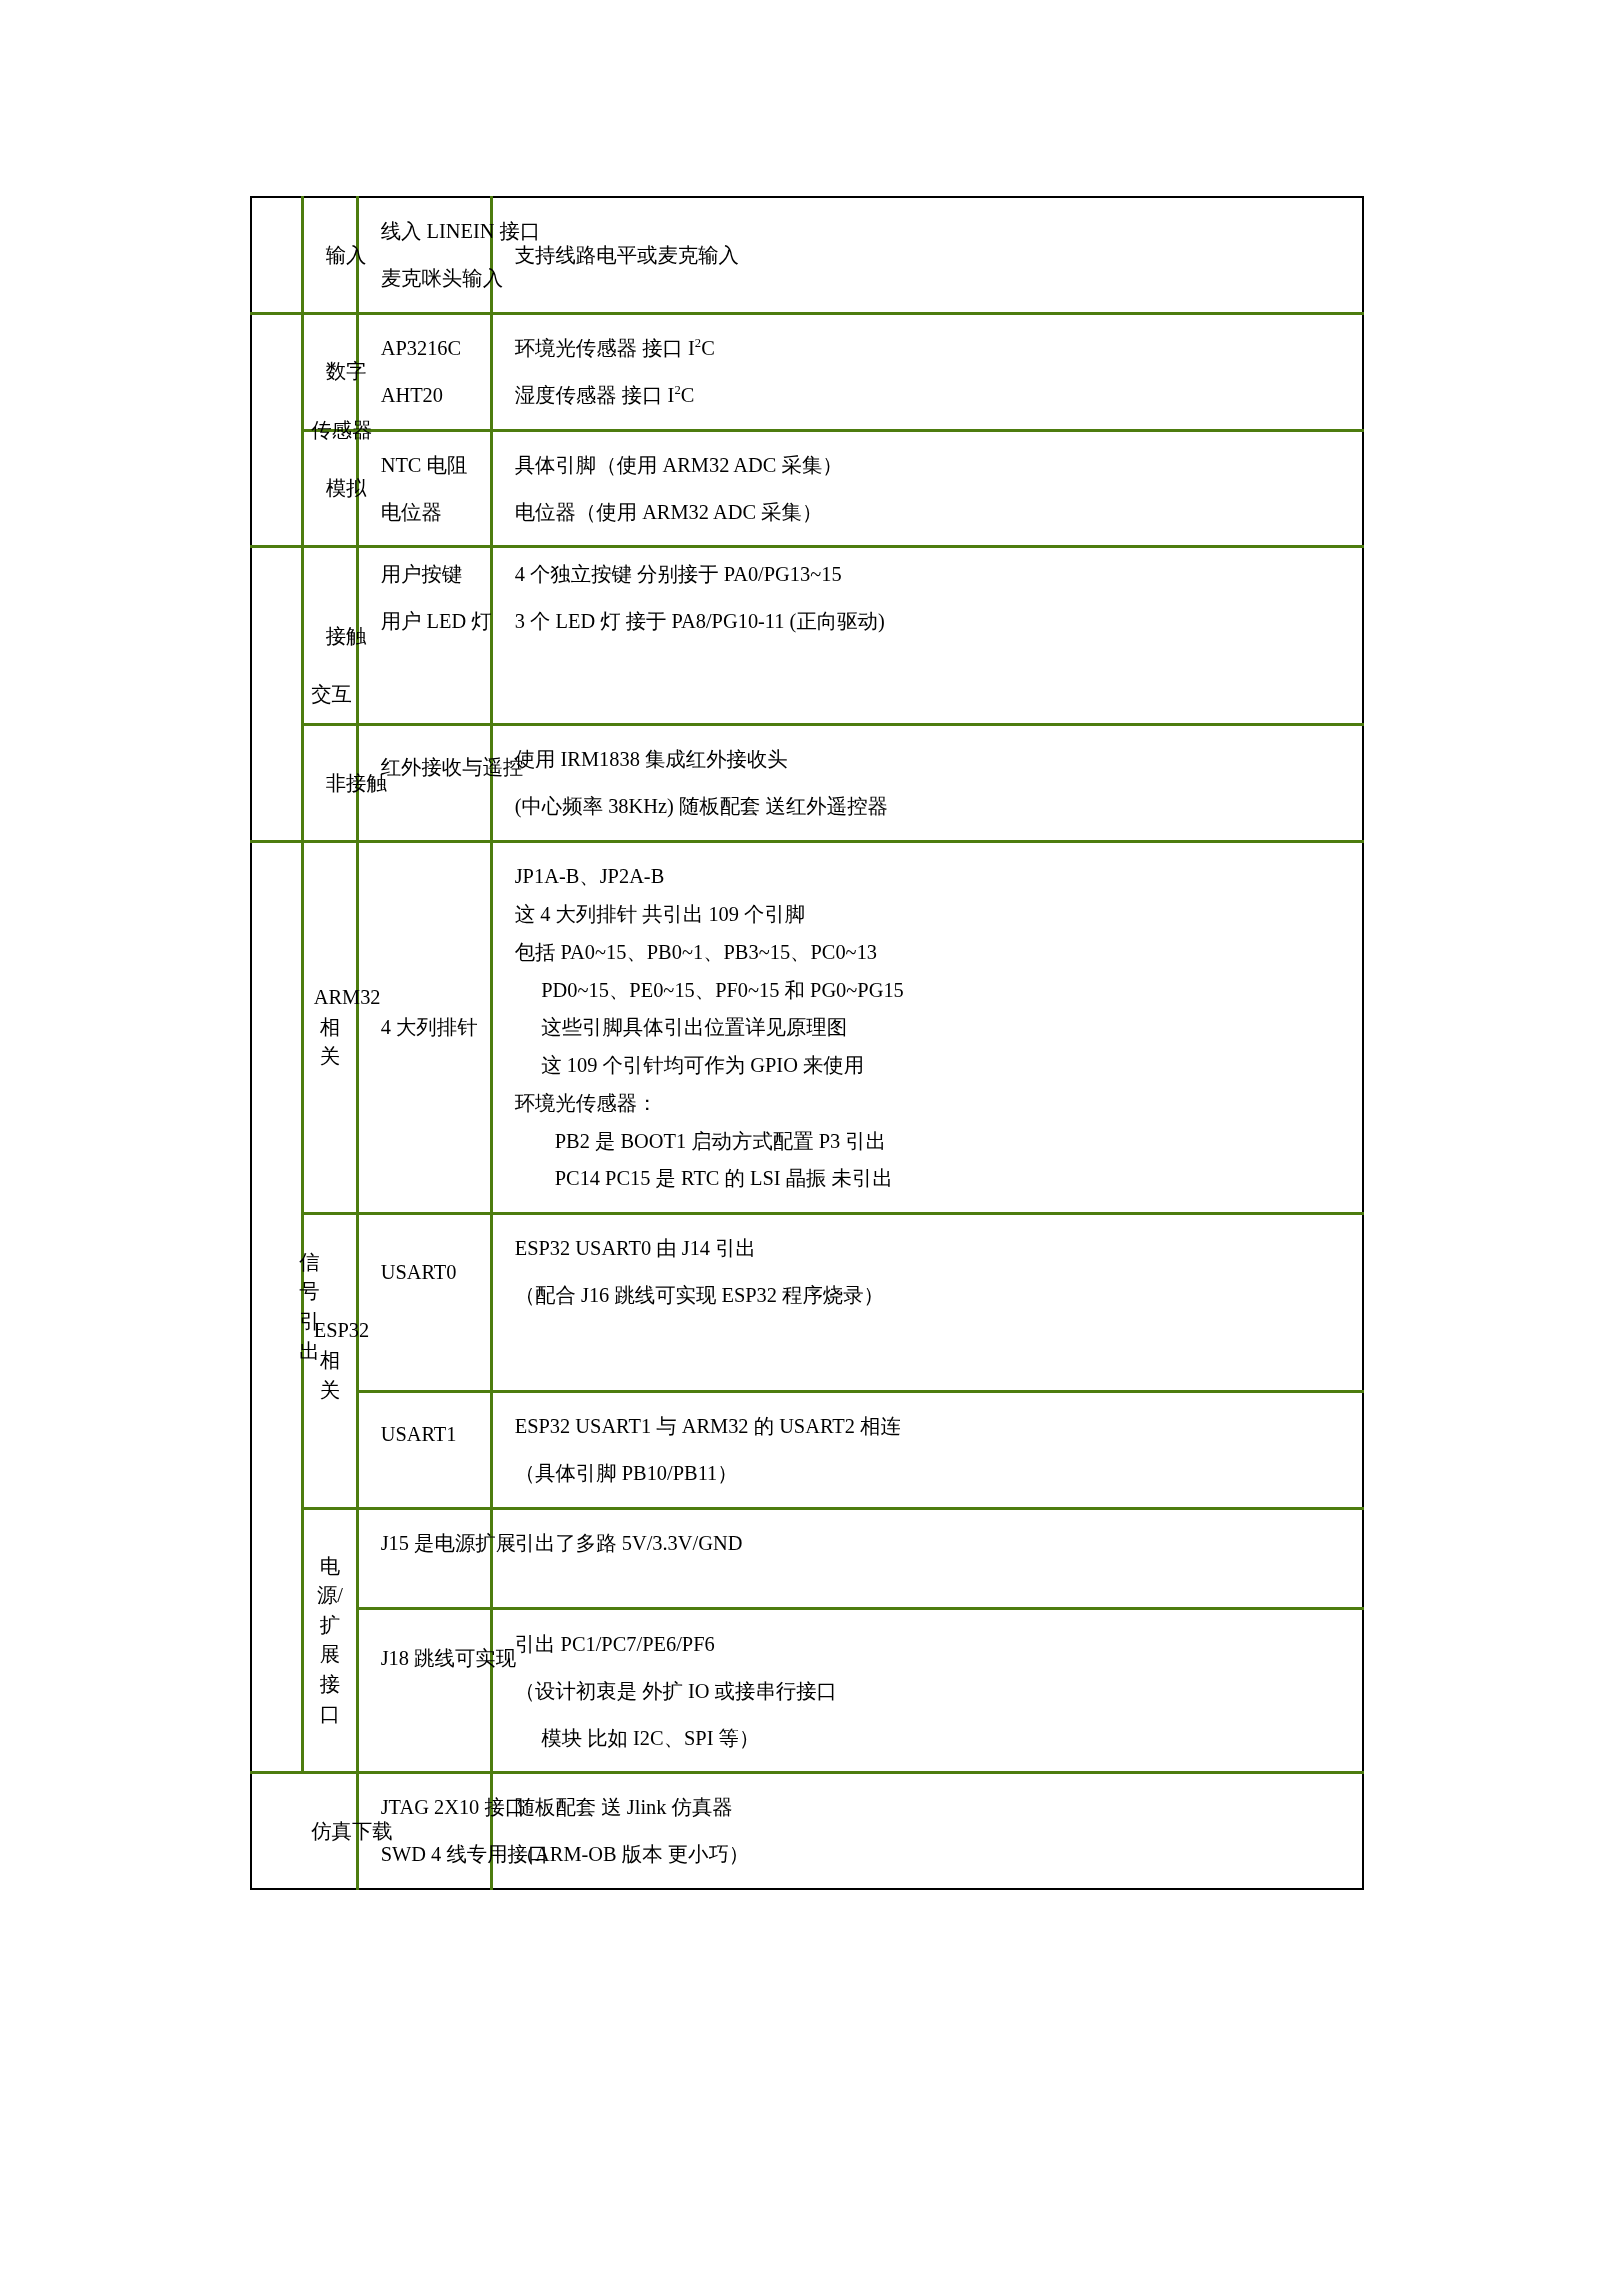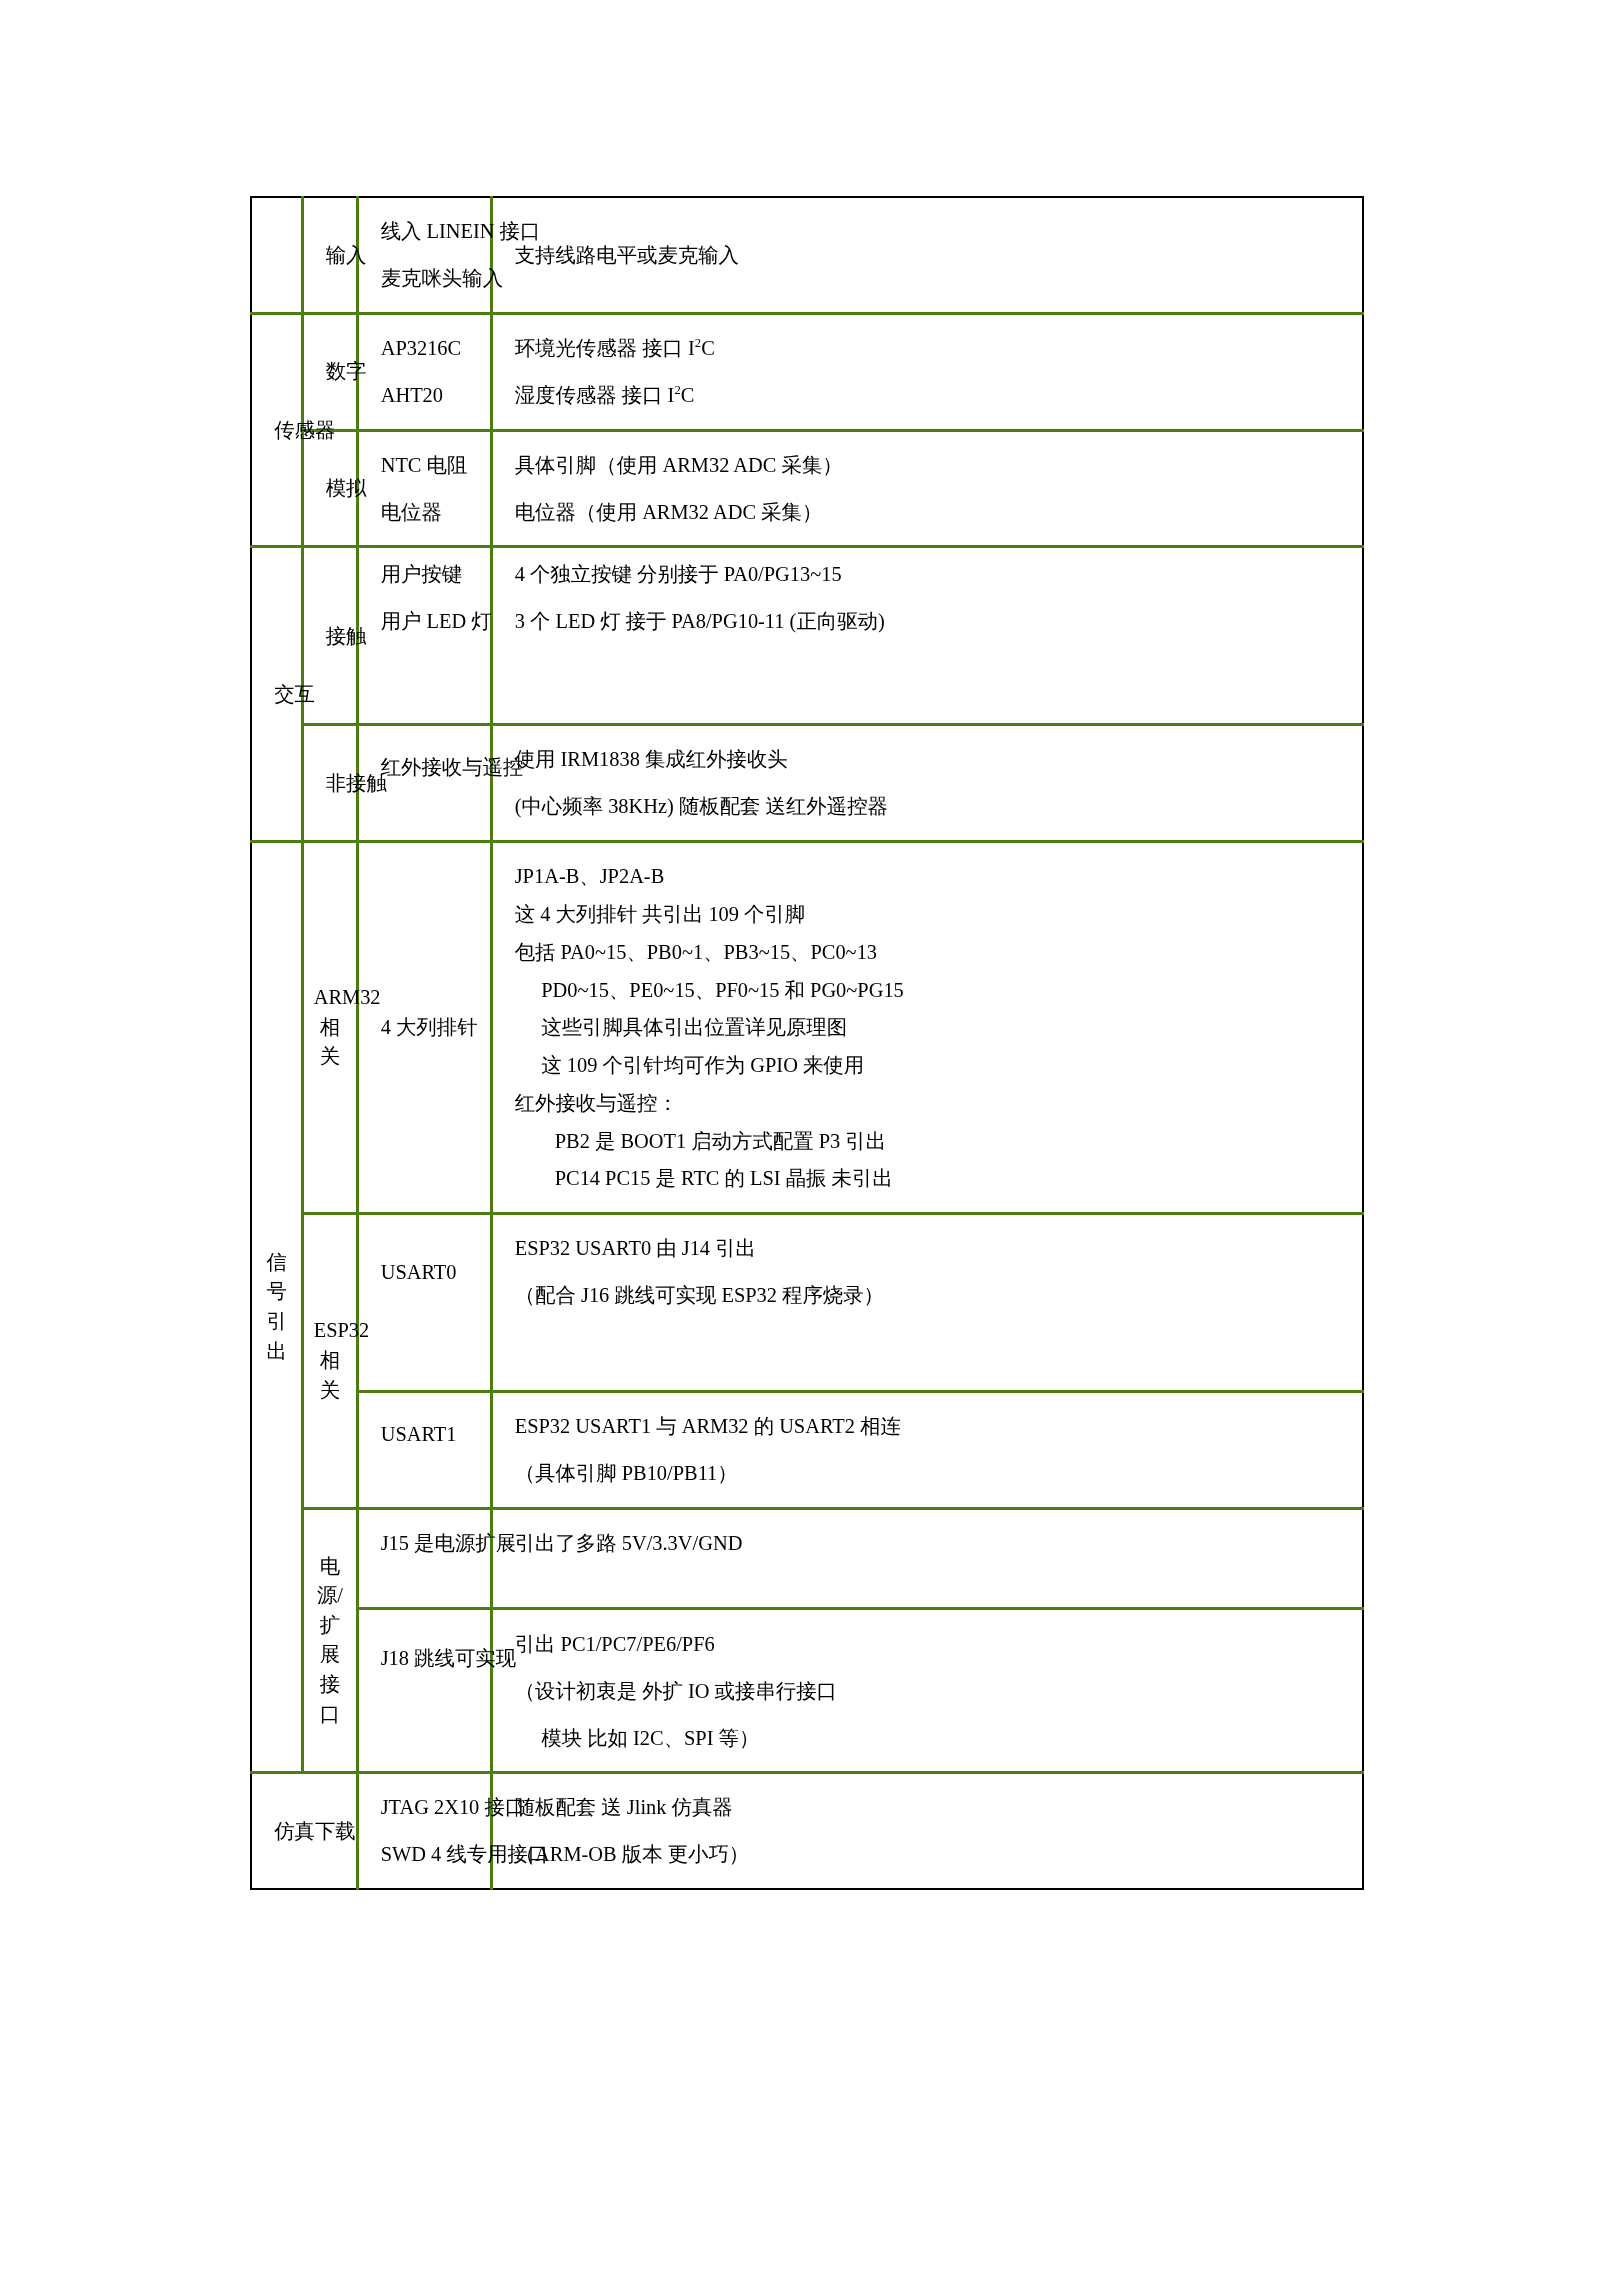--- a/index.html
+++ b/index.html
@@ -50,21 +50,21 @@
     border: 3px solid #4d7c0f;
     padding: 0;
     vertical-align: middle;
     font-size: 20.4px;
   }
 
   
   table.spec tr.section-top > td { border-top: 2.6px solid #000; }
   table.spec tr.first-row > td { border-top: 2.6px solid #000; }
   table.spec tr.last-row > td { border-bottom: 2.6px solid #000; }
-  table.spec td.outer-left { border-left: 2.6px solid #000; }
+  table.spec td.outer-left { border-left: 2.6px solid #000; padding-left: 37px; }
   table.spec td.outer-right { border-right: 2.6px solid #000; }
 
   .cellpad {
     padding: 11.2px 9.2px 11.2px 10.2px;
   }
 
   .line {
     white-space: nowrap;
     margin: 12px;
     padding: 0;
@@ -237,21 +237,21 @@
             </div>
           </td>
           <td class="outer-right">
             <div class="cellpad lft">
               <div class="line gap-sm">JP1A-B、JP2A-B</div>
               <div class="line gap-sm">这 4 大列排针  共引出 109 个引脚</div>
               <div class="line gap-sm">包括 PA0~15、PB0~1、PB3~15、PC0~13</div>
               <div class="line gap-sm ind1">PD0~15、PE0~15、PF0~15 和 PG0~PG15</div>
               <div class="line gap-sm ind1">这些引脚具体引出位置详见原理图</div>
               <div class="line gap-sm ind1">这 109 个引针均可作为 GPIO 来使用</div>
-              <div class="line gap-sm">红外接收与遥控：</div>
+              <div class="line gap-sm">环境光传感器：</div>
               <div class="line gap-sm ind2">PB2 是 BOOT1  启动方式配置  P3 引出</div>
               <div class="line gap-sm ind2">PC14 PC15 是 RTC 的 LSI 晶振  未引出</div>
             </div>
           </td>
         </tr>
 
         <tr class="section-top">
           <td rowspan="2">
             <div class="cellpad stack-ctr">
               <div>ESP32</div>

